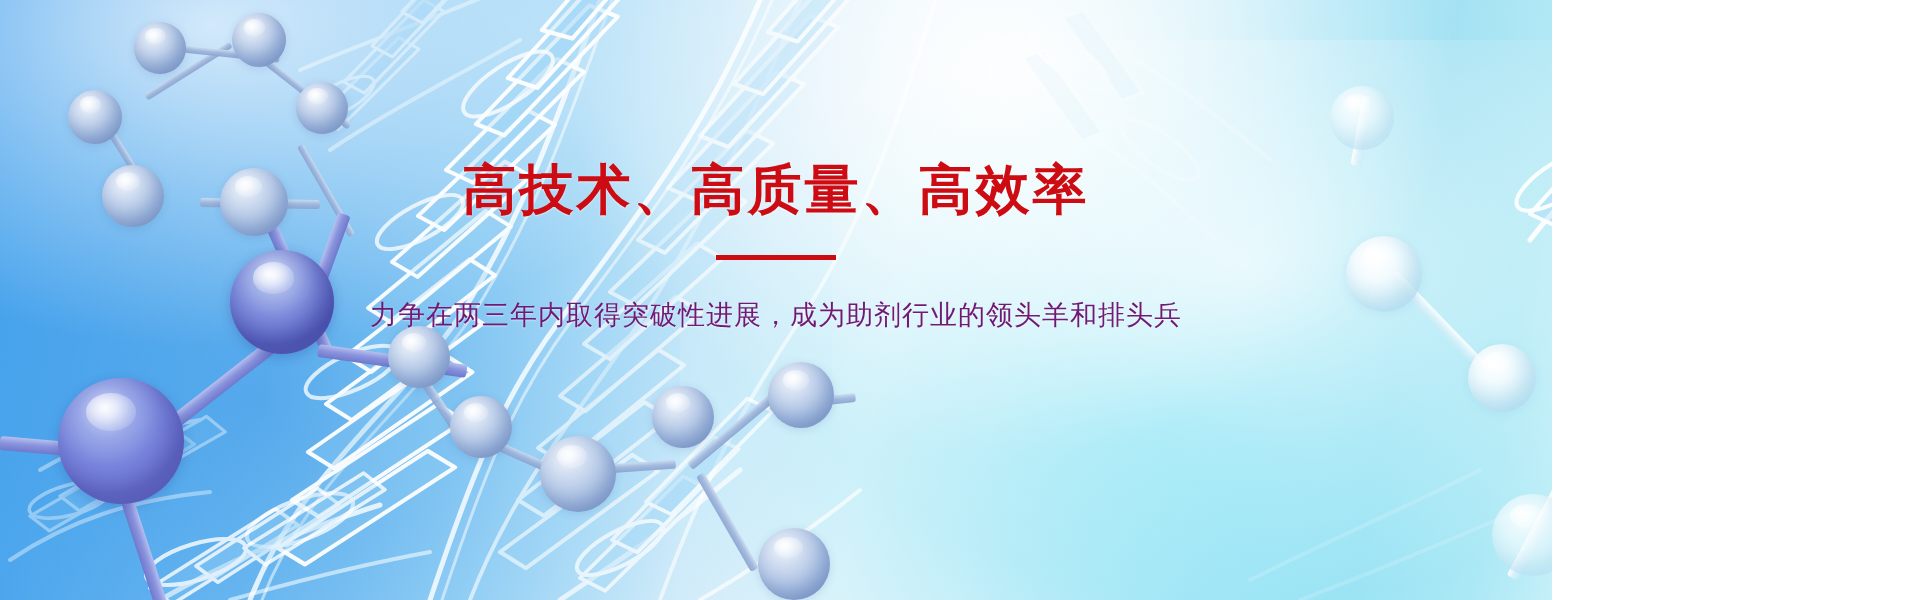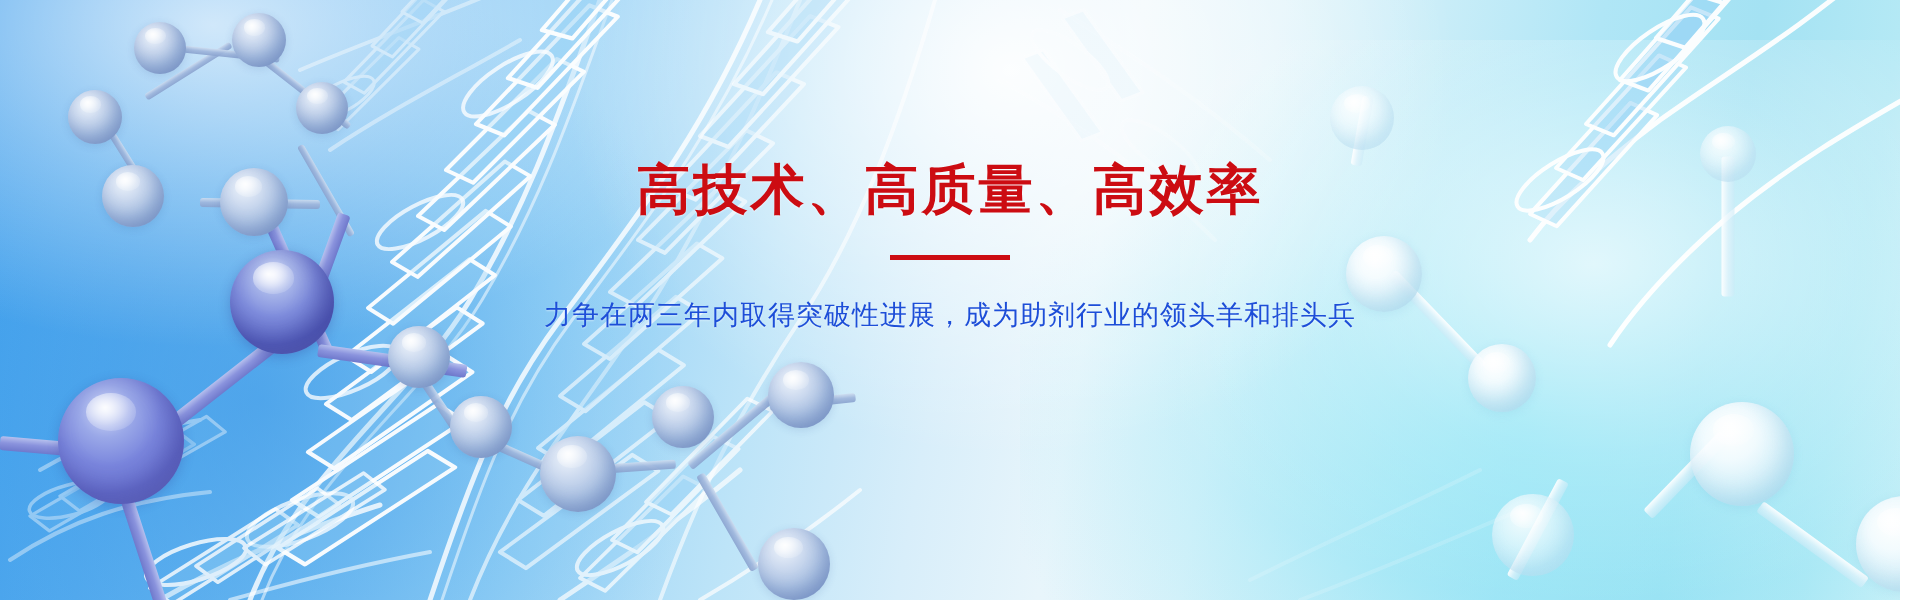--- a/index.html
+++ b/index.html
@@ -2,21 +2,21 @@
 <html><head>
 <meta charset="utf-8">
 <style>
   html, body {
     margin: 0;
     padding: 0;
     background: #ffffff;
   }
   #banner {
     position: relative;
-    width: 1900px;
+    width: 1552px;
     height: 600px;
     overflow: hidden;
     font-family: "DejaVu Sans", "Liberation Sans", sans-serif;
     background: #7ec8f0;
   }
 
   
   .bg-base {
     position: absolute; inset: 0;
     background: linear-gradient(100deg,
@@ -123,21 +123,21 @@
     width: 120px;
     height: 5px;
     background: #cc0c12;
     margin: 32px auto 0 auto;
     border: 0;
   }
   .subtitle {
     margin: 36px 0 0 0;
     font-size: 27px;
     line-height: 1.4;
-    color: #1d4ed8;
+    color: #701a75;
     letter-spacing: 1px;
     text-shadow: 0 1px 2px rgba(255,255,255,0.5);
   }
 </style>
 </head>
 <body>
 
 <div id="banner">
 
   <div class="bg-base"></div>

